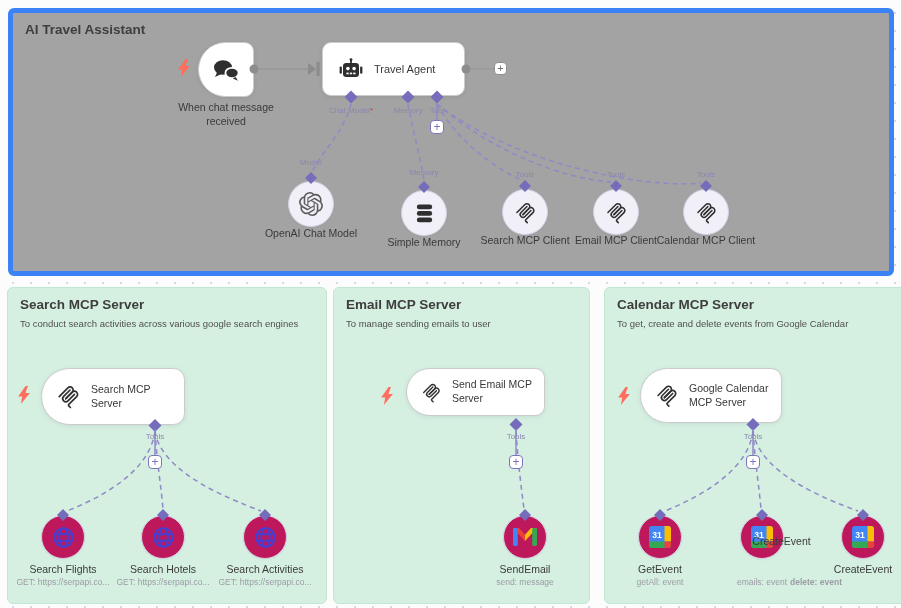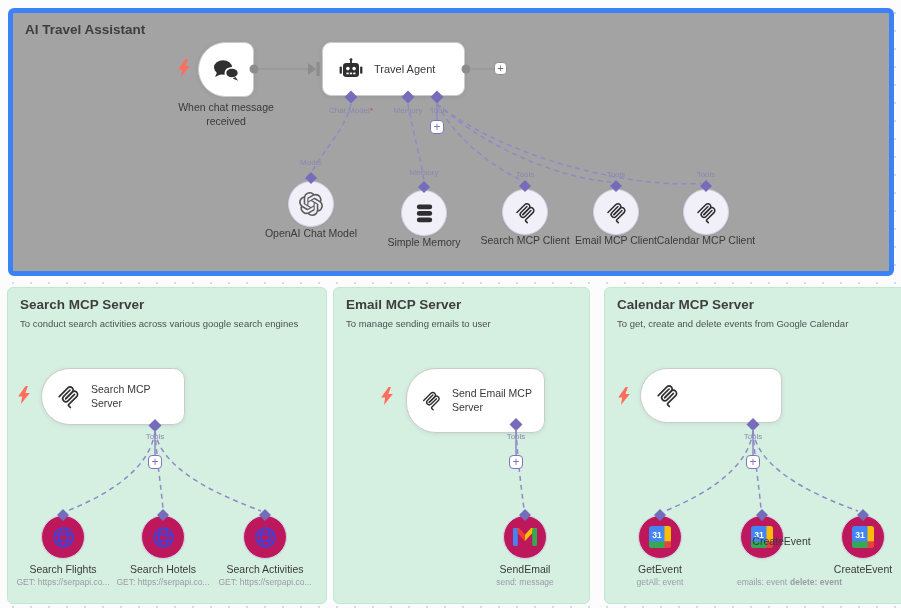--- a/index.html
+++ b/index.html
@@ -211,21 +211,21 @@
       <path d="M3.7 8.8 H20.3 M3.7 15.2 H20.3"></path>
     </g>
   </svg>
 </div>
 <div class="caption" style="left:265px;top:563px;">Search Activities</div>
 <div class="subcaption" style="left:265px;top:577px;">GET: https://serpapi.co...</div>
 
 <svg class="bolt" style="left:381px;top:387px;" width="12" height="18" viewBox="0 0 11 17">
   <path d="M7 0 L0 10 H3.8 L2.6 17 L11 6.6 H6.8 L9.2 0 Z" fill="#ff6d5c"></path>
 </svg>
-<div class="node-rect pill" style="left:406px;top:368px;width:139px;height:65px;">
+<div class="node-rect pill" style="left:406px;top:368px;width:139px;height:48px;">
   <svg class="icon" width="25" height="25" viewBox="0 0 195 195">
     <g stroke="#2f2f2f" stroke-width="13" stroke-linecap="round" fill="none">
       <path d="M25 97.8528L92.8823 29.9706C102.255 20.598 117.451 20.598 126.823 29.9706C136.196 39.3431 136.196 54.5391 126.823 63.9117L75.5581 115.177"></path>
       <path d="M76.2653 114.47L126.823 63.9117C136.196 54.5391 151.392 54.5391 160.765 63.9117L161.118 64.2652C170.491 73.6378 170.491 88.8338 161.118 98.2063L99.7248 159.6C96.6006 162.724 96.6006 167.789 99.7248 170.913L112.331 183.52"></path>
       <path d="M109.853 46.9411L59.6482 97.1457C50.2757 106.518 50.2757 121.714 59.6482 131.087C69.0208 140.459 84.2168 140.459 93.5894 131.087L143.794 80.8822"></path>
     </g>
   </svg>
   <span class="pill-label">Send Email MCP Server</span>
 </div>
 <div class="conn-label" style="left:516px;top:432px;">Tools</div>
@@ -247,20 +247,21 @@
   <path d="M7 0 L0 10 H3.8 L2.6 17 L11 6.6 H6.8 L9.2 0 Z" fill="#ff6d5c"></path>
 </svg>
 <div class="node-rect pill" style="left:640px;top:368px;width:142px;height:55px;">
   <svg class="icon" width="25" height="25" viewBox="0 0 195 195">
     <g stroke="#2f2f2f" stroke-width="13" stroke-linecap="round" fill="none">
       <path d="M25 97.8528L92.8823 29.9706C102.255 20.598 117.451 20.598 126.823 29.9706C136.196 39.3431 136.196 54.5391 126.823 63.9117L75.5581 115.177"></path>
       <path d="M76.2653 114.47L126.823 63.9117C136.196 54.5391 151.392 54.5391 160.765 63.9117L161.118 64.2652C170.491 73.6378 170.491 88.8338 161.118 98.2063L99.7248 159.6C96.6006 162.724 96.6006 167.789 99.7248 170.913L112.331 183.52"></path>
       <path d="M109.853 46.9411L59.6482 97.1457C50.2757 106.518 50.2757 121.714 59.6482 131.087C69.0208 140.459 84.2168 140.459 93.5894 131.087L143.794 80.8822"></path>
     </g>
   </svg>
+  <span class="pill-label">Google Calendar MCP Server</span>
 </div>
 <div class="conn-label" style="left:753px;top:432px;">Tools</div>
 <div class="plus-box" style="left:746px;top:455px;">+</div>
 
 <div class="circle-node tool-circle" style="left:638px;top:515px;">
   <svg class="icon" width="22" height="22" viewBox="0 0 22 22">
     <clipPath id="rc1">
         <rect x="0" y="0" width="22" height="22" rx="3"></rect>
       </clipPath>
     <g clip-path="url(#rc1)">

